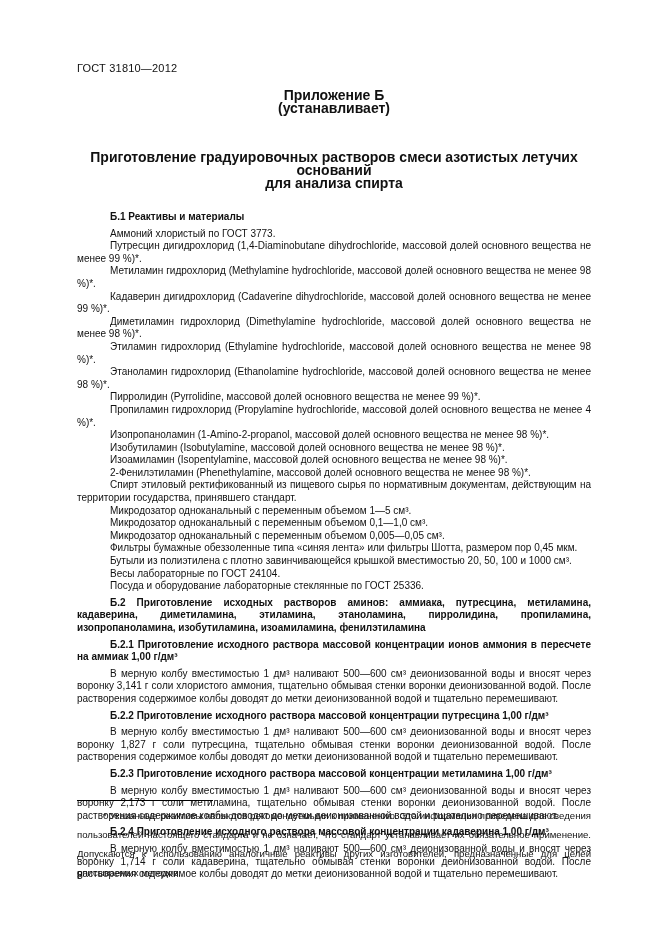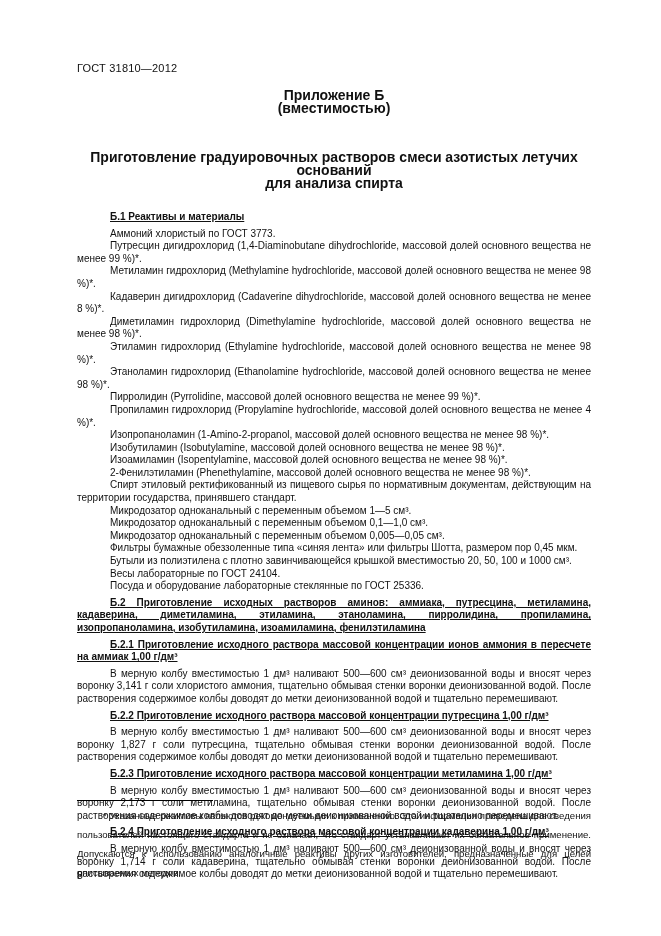--- a/index.html
+++ b/index.html
@@ -44,21 +44,20 @@
     margin: 0;
     font-size: 10px;
     line-height: 12.6px;
     text-align: justify;
     text-indent: 33px;
   }
   p.sec-heading {
     font-weight: bold;
     margin-top: 4px;
     margin-bottom: 4px;
-    text-decoration: underline;
   }
   .footnote-rule {
     position: absolute;
     left: 77px;
     top: 800px;
     width: 136px;
     border-top: 1px solid #000000;
   }
   .footnote {
     position: absolute;
@@ -81,34 +80,34 @@
 </head>
 <body>
 
 <div class="page">
   <div class="content">
 
     <div class="doc-number">ГОСТ 31810—2012</div>
 
     <div class="appendix">
       <div>Приложение Б</div>
-      <div>(вместимостью)</div>
+      <div>(устанавливает)</div>
     </div>
 
     <div class="title">
       <span>Приготовление градуировочных растворов смеси азотистых летучих оснований</span><br>
       <span>для анализа спирта</span>
     </div>
 
     <p class="sec-heading">Б.1 Реактивы и материалы</p>
 
     <p class="para">Аммоний хлористый по ГОСТ 3773.</p>
     <p class="para">Путресцин дигидрохлорид (1,4-Diaminobutane dihydrochloride, массовой долей основного вещества не менее 99 %)*.</p>
     <p class="para">Метиламин гидрохлорид (Methylamine hydrochloride, массовой долей основного вещества не менее 98 %)*.</p>
-    <p class="para">Кадаверин дигидрохлорид (Cadaverine dihydrochloride, массовой долей основного вещества не менее 8 %)*.</p>
+    <p class="para">Кадаверин дигидрохлорид (Cadaverine dihydrochloride, массовой долей основного вещества не менее 99 %)*.</p>
     <p class="para">Диметиламин гидрохлорид (Dimethylamine hydrochloride, массовой долей основного вещества не менее 98 %)*.</p>
     <p class="para">Этиламин гидрохлорид (Ethylamine hydrochloride, массовой долей основного вещества не менее 98 %)*.</p>
     <p class="para">Этаноламин гидрохлорид (Ethanolamine hydrochloride, массовой долей основного вещества не менее 98 %)*.</p>
     <p class="para">Пирролидин (Pyrrolidine, массовой долей основного вещества не менее 99 %)*.</p>
     <p class="para">Пропиламин гидрохлорид (Propylamine hydrochloride, массовой долей основного вещества не менее 4 %)*.</p>
     <p class="para">Изопропаноламин (1-Amino-2-propanol, массовой долей основного вещества не менее 98 %)*.</p>
     <p class="para">Изобутиламин (Isobutylamine, массовой долей основного вещества не менее 98 %)*.</p>
     <p class="para">Изоамиламин (Isopentylamine, массовой долей основного вещества не менее 98 %)*.</p>
     <p class="para">2-Фенилэтиламин (Phenethylamine, массовой долей основного вещества не менее 98 %)*.</p>
     <p class="para">Спирт этиловый ректификованный из пищевого сырья по нормативным документам, действующим на территории государства, принявшего стандарт.</p>

